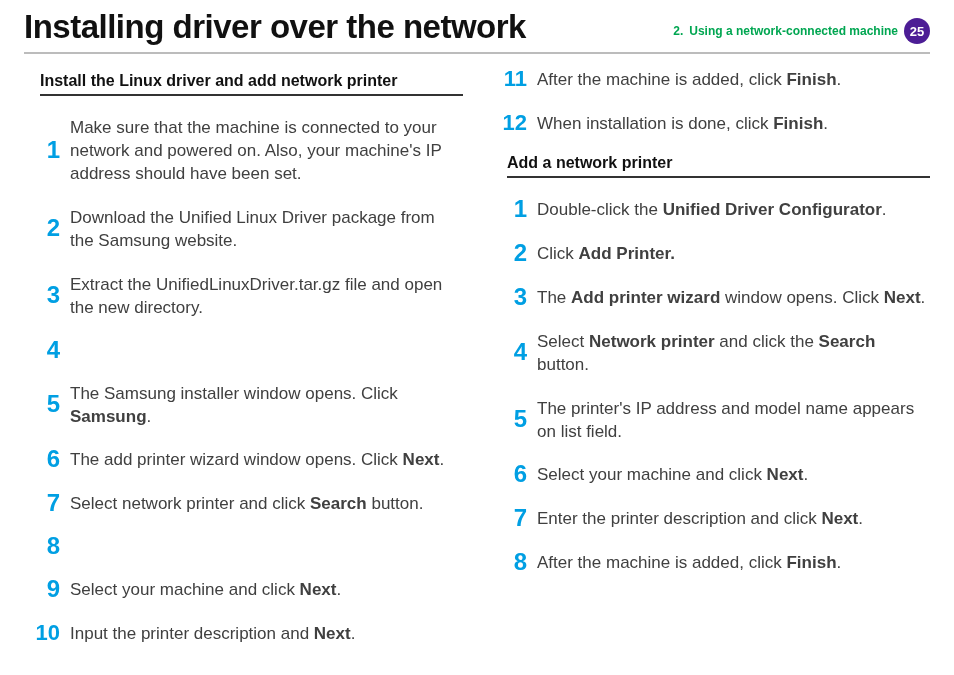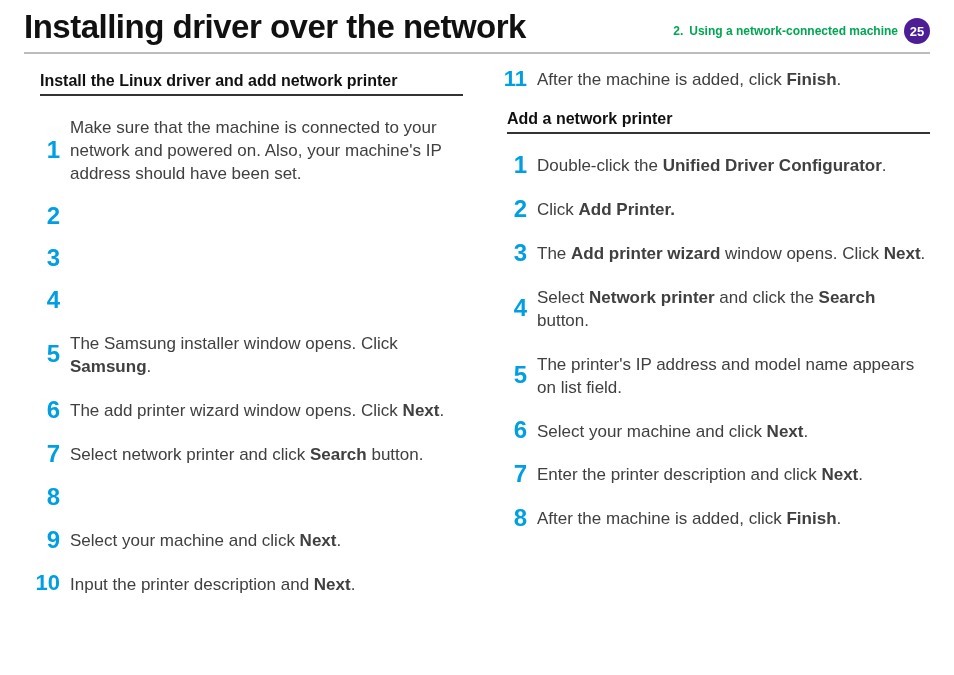--- a/index.html
+++ b/index.html
@@ -117,23 +117,25 @@
   <div class="columns">
     <div class="col">
       <div class="section-title">Install the Linux driver and add network printer</div>
       <div>
           <div class="step">
             <div class="step-num">1</div>
             <span class="step-body">Make sure that the machine is connected to your network and powered on. Also, your machine's IP address should have been set.</span>
           </div>
           <div class="step">
             <div class="step-num">2</div>
+            <span class="step-body">Download the Unified Linux Driver package from the Samsung website.</span>
           </div>
           <div class="step">
             <div class="step-num">3</div>
+            <span class="step-body">Extract the UnifiedLinuxDriver.tar.gz file and open the new directory.</span>
           </div>
           <div class="step">
             <div class="step-num">4</div>
           </div>
           <div class="step">
             <div class="step-num">5</div>
             <span class="step-body">The Samsung installer window opens. Click <b>Samsung</b>.</span>
           </div>
           <div class="step">
             <div class="step-num">6</div>
@@ -155,20 +157,24 @@
             <span class="step-body">Input the printer description and <b>Next</b>.</span>
           </div>
         </div>
     </div>
 
     <div class="col">
       <div>
           <div class="step">
             <div class="step-num wide">11</div>
             <span class="step-body">After the machine is added, click <b>Finish</b>.</span>
+          </div>
+          <div class="step">
+            <div class="step-num wide">12</div>
+            <span class="step-body">When installation is done, click <b>Finish</b>.</span>
           </div>
         </div>
       <div class="section-title">Add a network printer</div>
       <div>
           <div class="step">
             <div class="step-num">1</div>
             <span class="step-body">Double-click the <b>Unified Driver Configurator</b>.</span>
           </div>
           <div class="step">
             <div class="step-num">2</div>

